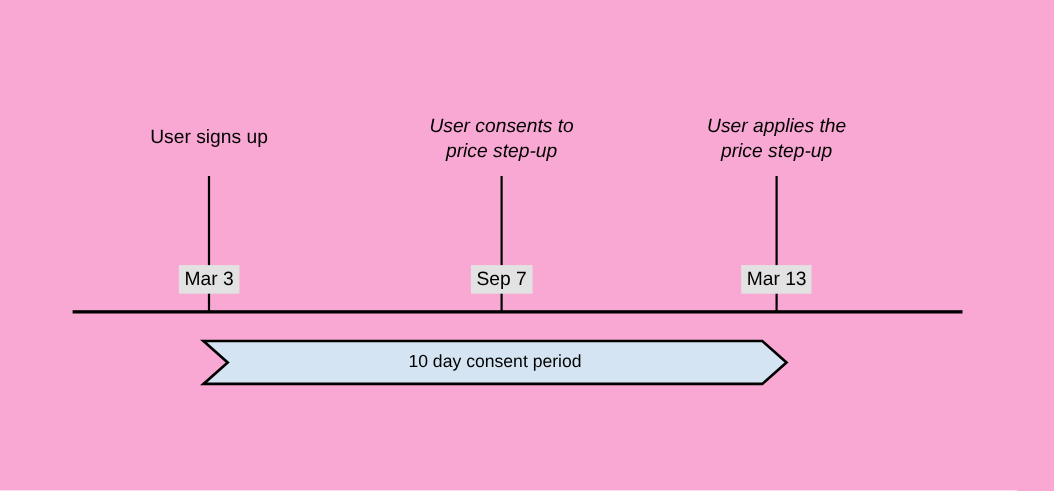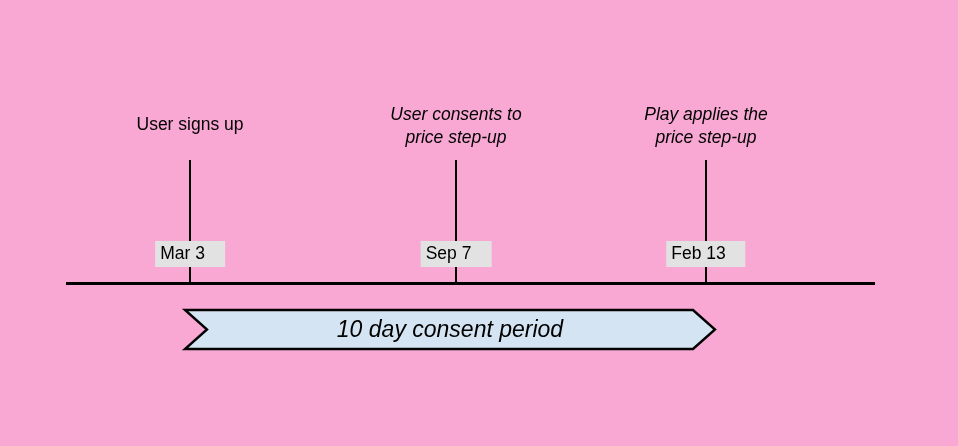--- a/index.html
+++ b/index.html
@@ -66,21 +66,21 @@
   
   .date-chip {
     position: absolute;
     top: 241px;
     left: 50%;
     transform: translateX(-50%);
     background: #e2e2e2;
     color: #000000;
     font-size: 17.5px;
     line-height: 23px;
-    padding: 1px 20px 2px 5px;
+    padding: 1px 5px 2px 5px;
     white-space: nowrap;
   }
 
   
   .period-banner {
     position: absolute;
     left: 185px;
     top: 310px;
     width: 530px;
     height: 39px;
@@ -93,24 +93,23 @@
   }
   .period-banner-label {
     position: absolute;
     left: 0;
     top: 0;
     width: 530px;
     height: 39px;
     display: flex;
     align-items: center;
     justify-content: center;
-    font-size: 23px;
+    font-size: 16px;
     color: #000000;
     pointer-events: none;
-    font-style: italic;
   }
 </style>
 </head>
 <body>
 
 <div id="diagram-canvas">
 
   <div class="timeline-axis"></div>
 
   <div class="event-marker" style="left:190px;">
@@ -120,24 +119,24 @@
   </div>
 
   <div class="event-marker" style="left:456px;">
     <div class="event-caption two-line">User consents to
 price step-up</div>
     <div class="tick-line"></div>
     <div class="date-chip">Sep 7</div>
   </div>
 
   <div class="event-marker" style="left:706px;">
-    <div class="event-caption two-line">Play applies the
+    <div class="event-caption two-line">User applies the
 price step-up</div>
     <div class="tick-line"></div>
-    <div class="date-chip">Feb 13</div>
+    <div class="date-chip">Mar 13</div>
   </div>
 
   <div class="period-banner">
     <svg viewBox="0 0 530 39" preserveAspectRatio="none">
       <polygon points="0,0 508,0 530,19.5 508,39 0,39 22,19.5" fill="#d4e4f2" stroke="#000000" stroke-width="2.4" stroke-linejoin="miter"></polygon>
     </svg>
     <div class="period-banner-label">10 day consent period</div>
   </div>
 
 </div>

